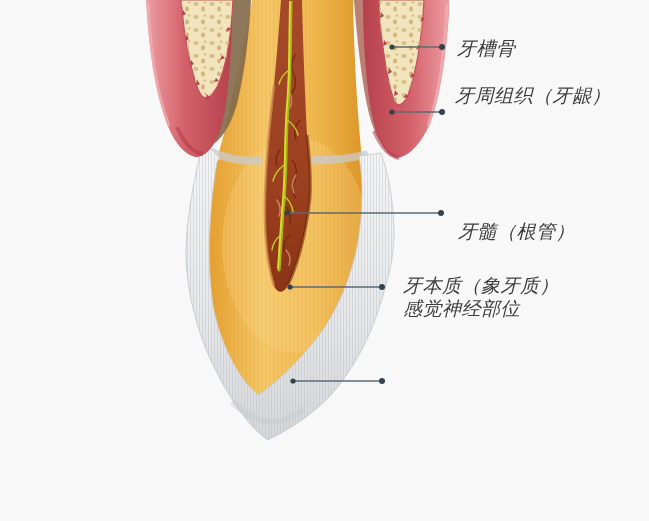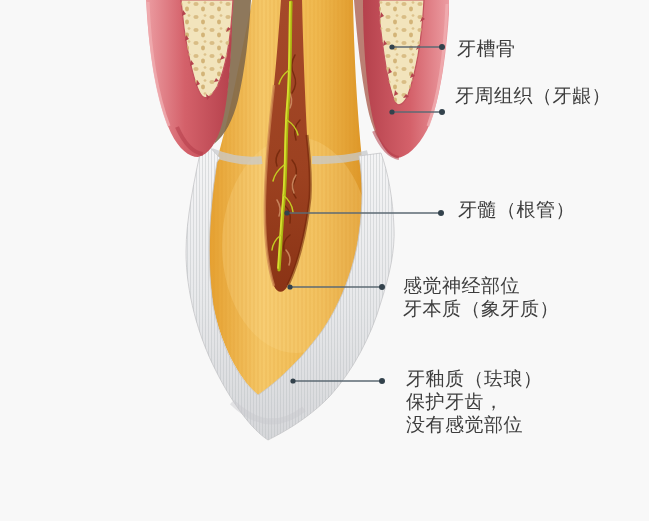--- a/index.html
+++ b/index.html
@@ -12,21 +12,21 @@
   .stage{position:relative;width:649px;height:521px;background:#f8f8f8;}
   .stage svg{position:absolute;left:0;top:0;}
   .label{
     position:absolute;
     font-size:19px;
     line-height:23px;
     color:#3d3d3d;
     white-space:nowrap;
     letter-spacing:0.5px;
   }
-  .label span{display:block;}
+  .label span{display:block;font-style:italic;}
 </style>
 </head>
 <body>
 
 <div class="stage">
 
 <svg width="649" height="521" viewBox="0 0 649 521">
   <defs>
     <linearGradient id="dentinGrad" x1="0" y1="0" x2="1" y2="0">
       <stop offset="0" stop-color="#e5a030"></stop>
@@ -188,28 +188,23 @@
 </svg>
 
   <div class="label" style="left:457px;top:37px">
     <span>牙槽骨</span>
   </div>
 
   <div class="label" style="left:455px;top:84px">
     <span>牙周组织（牙龈）</span>
   </div>
 
-  <div class="label" style="left:458px;top:198px">
+  <div class="label" style="left:458px;top:220px">
     <span>牙髓（根管）</span>
   </div>
 
   <div class="label" style="left:403px;top:274px">
+    <span>牙本质（象牙质）</span>
     <span>感觉神经部位</span>
-    <span>牙本质（象牙质）</span>
-  </div>
-
-  <div class="label" style="left:406px;top:367px">
-    <span>牙釉质（珐琅）</span>
-    <span>保护牙齿，</span>
-    <span>没有感觉部位</span>
-  </div>
+  </div>
+
 
 </div>
 
 </body></html>

